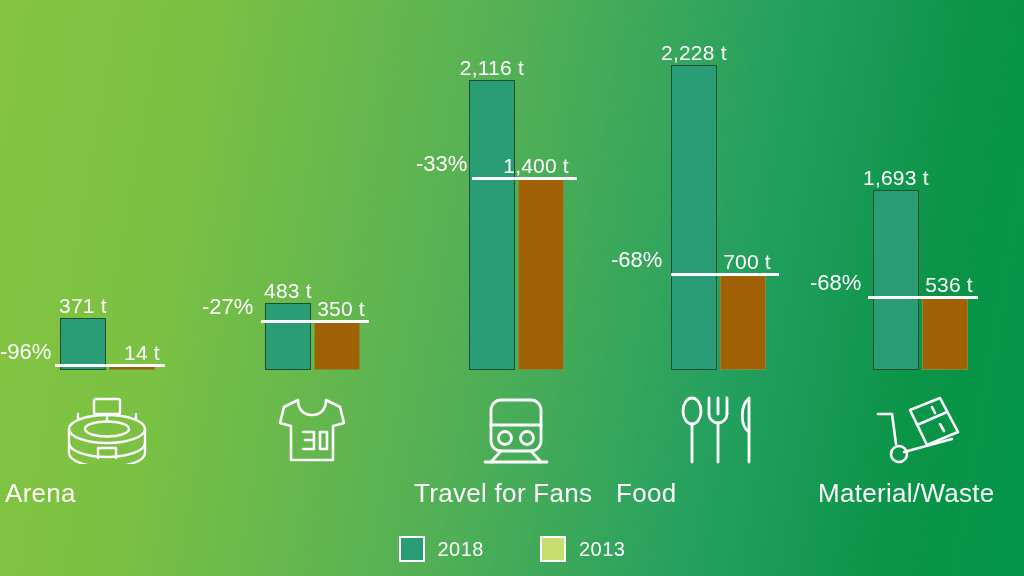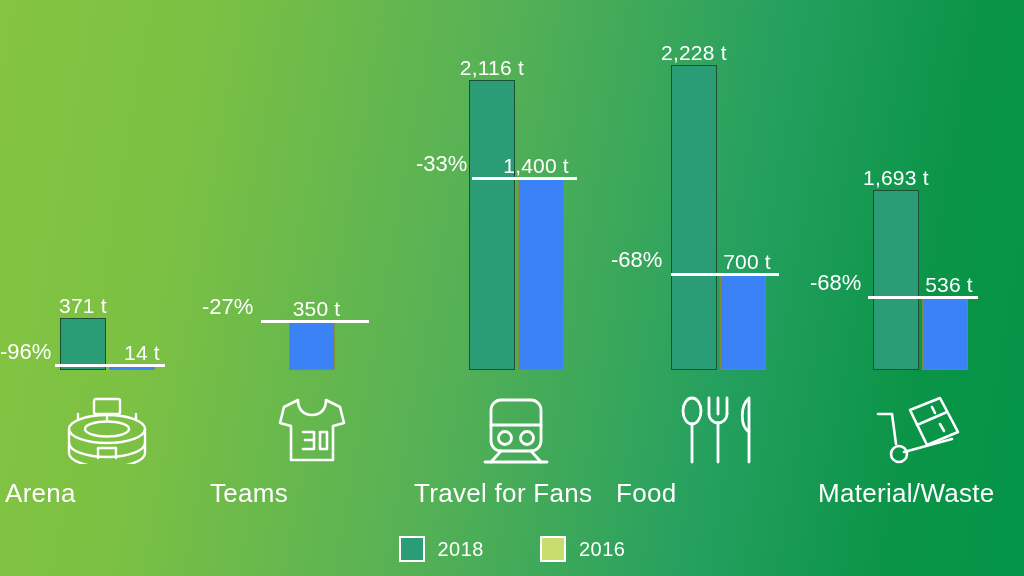--- a/index.html
+++ b/index.html
@@ -19,21 +19,21 @@
   }
 
   
   .bars {
     position:absolute; bottom:206px; left:0; width:100%;
     height:330px; display:flex; align-items:flex-end;
     justify-content:center; gap:3px;
   }
   .bar { position:relative; width:46px; }
   .bar.y2018 { background:#2a9d77; border:1.6px solid #1d4f35; }
-  .bar.y2022 { background:#3b82f6; border:1.6px solid #7e8f36; }
+  .bar.y2022 { background:#a16207; border:1.6px solid #7e8f36; }
   .bar.tiny { border-width:1.3px; }
 
   
   .vlabel {
     position:absolute; left:50%; transform:translateX(-50%);
     bottom:100%; margin-bottom:3px;
     font-size:21px; font-weight:300; white-space:nowrap;
     letter-spacing:.2px; line-height:1;
   }
   .vlabel.shift-r { left:auto; right:-6px; transform:none; }
@@ -95,36 +95,38 @@
         <path d="M5 47 v10 a38 14 0 0 0 76 0 v-10"></path>
         <path d="M14 23 v-5 M72 23 v-5"></path>
         <path d="M34 62 v-10 h18 v10"></path>
       </svg>
     </div>
     <div class="cat">Arena</div>
   </div>
 
   <div class="group" style="left:210px;">
     <div class="bars">
+      <div class="bar y2018" style="height:67px;">
+        <span class="vlabel">483 t</span>
+      </div>
       <div class="bar y2022" style="height:49px;">
         <span class="vlabel shift-r">350 t</span>
       </div>
     </div>
     <div class="refline" style="left:51px;width:108px;bottom:253px;"></div>
     <span class="pct" style="left:-8px;bottom:247px;">-27%</span>
 
     <div class="icon-wrap">
       <svg width="76" height="68" viewBox="0 0 76 68" fill="none" stroke="#ffffff" stroke-width="2.6" stroke-linecap="round" stroke-linejoin="round">
         <path d="M24 4 L10 11 L6 27 L17 30 L17 64 L59 64 L59 30 L70 27 L66 11 L52 4
                  C52 14 46 19 38 19 C30 19 24 14 24 4 Z"></path>
         <path d="M29 36 h11 v8 h-9 M31 44 h9 v9 h-11"></path>
         <path d="M46 36 h7 v17 M46 36 v17 h7"></path>
       </svg>
     </div>
-    <div class="cat">Teams</div>
   </div>
 
   <div class="group" style="left:414px;">
     <div class="bars">
       <div class="bar y2018" style="height:290px;">
         <span class="vlabel">2,116 t</span>
       </div>
       <div class="bar y2022" style="height:192px;">
         <span class="vlabel shift-r">1,400 t</span>
       </div>
@@ -196,17 +198,17 @@
     <div class="cat">Material/Waste</div>
   </div>
 
   <div id="legend">
     <div class="leg-item">
       <span class="swatch" style="background:#2a9d77;"></span>
       <span class="leg-label">2018</span>
     </div>
     <div class="leg-item">
       <span class="swatch" style="background:#c7dd6d;"></span>
-      <span class="leg-label">2016</span>
+      <span class="leg-label">2013</span>
     </div>
   </div>
 
 </div>
 
 </body></html>

